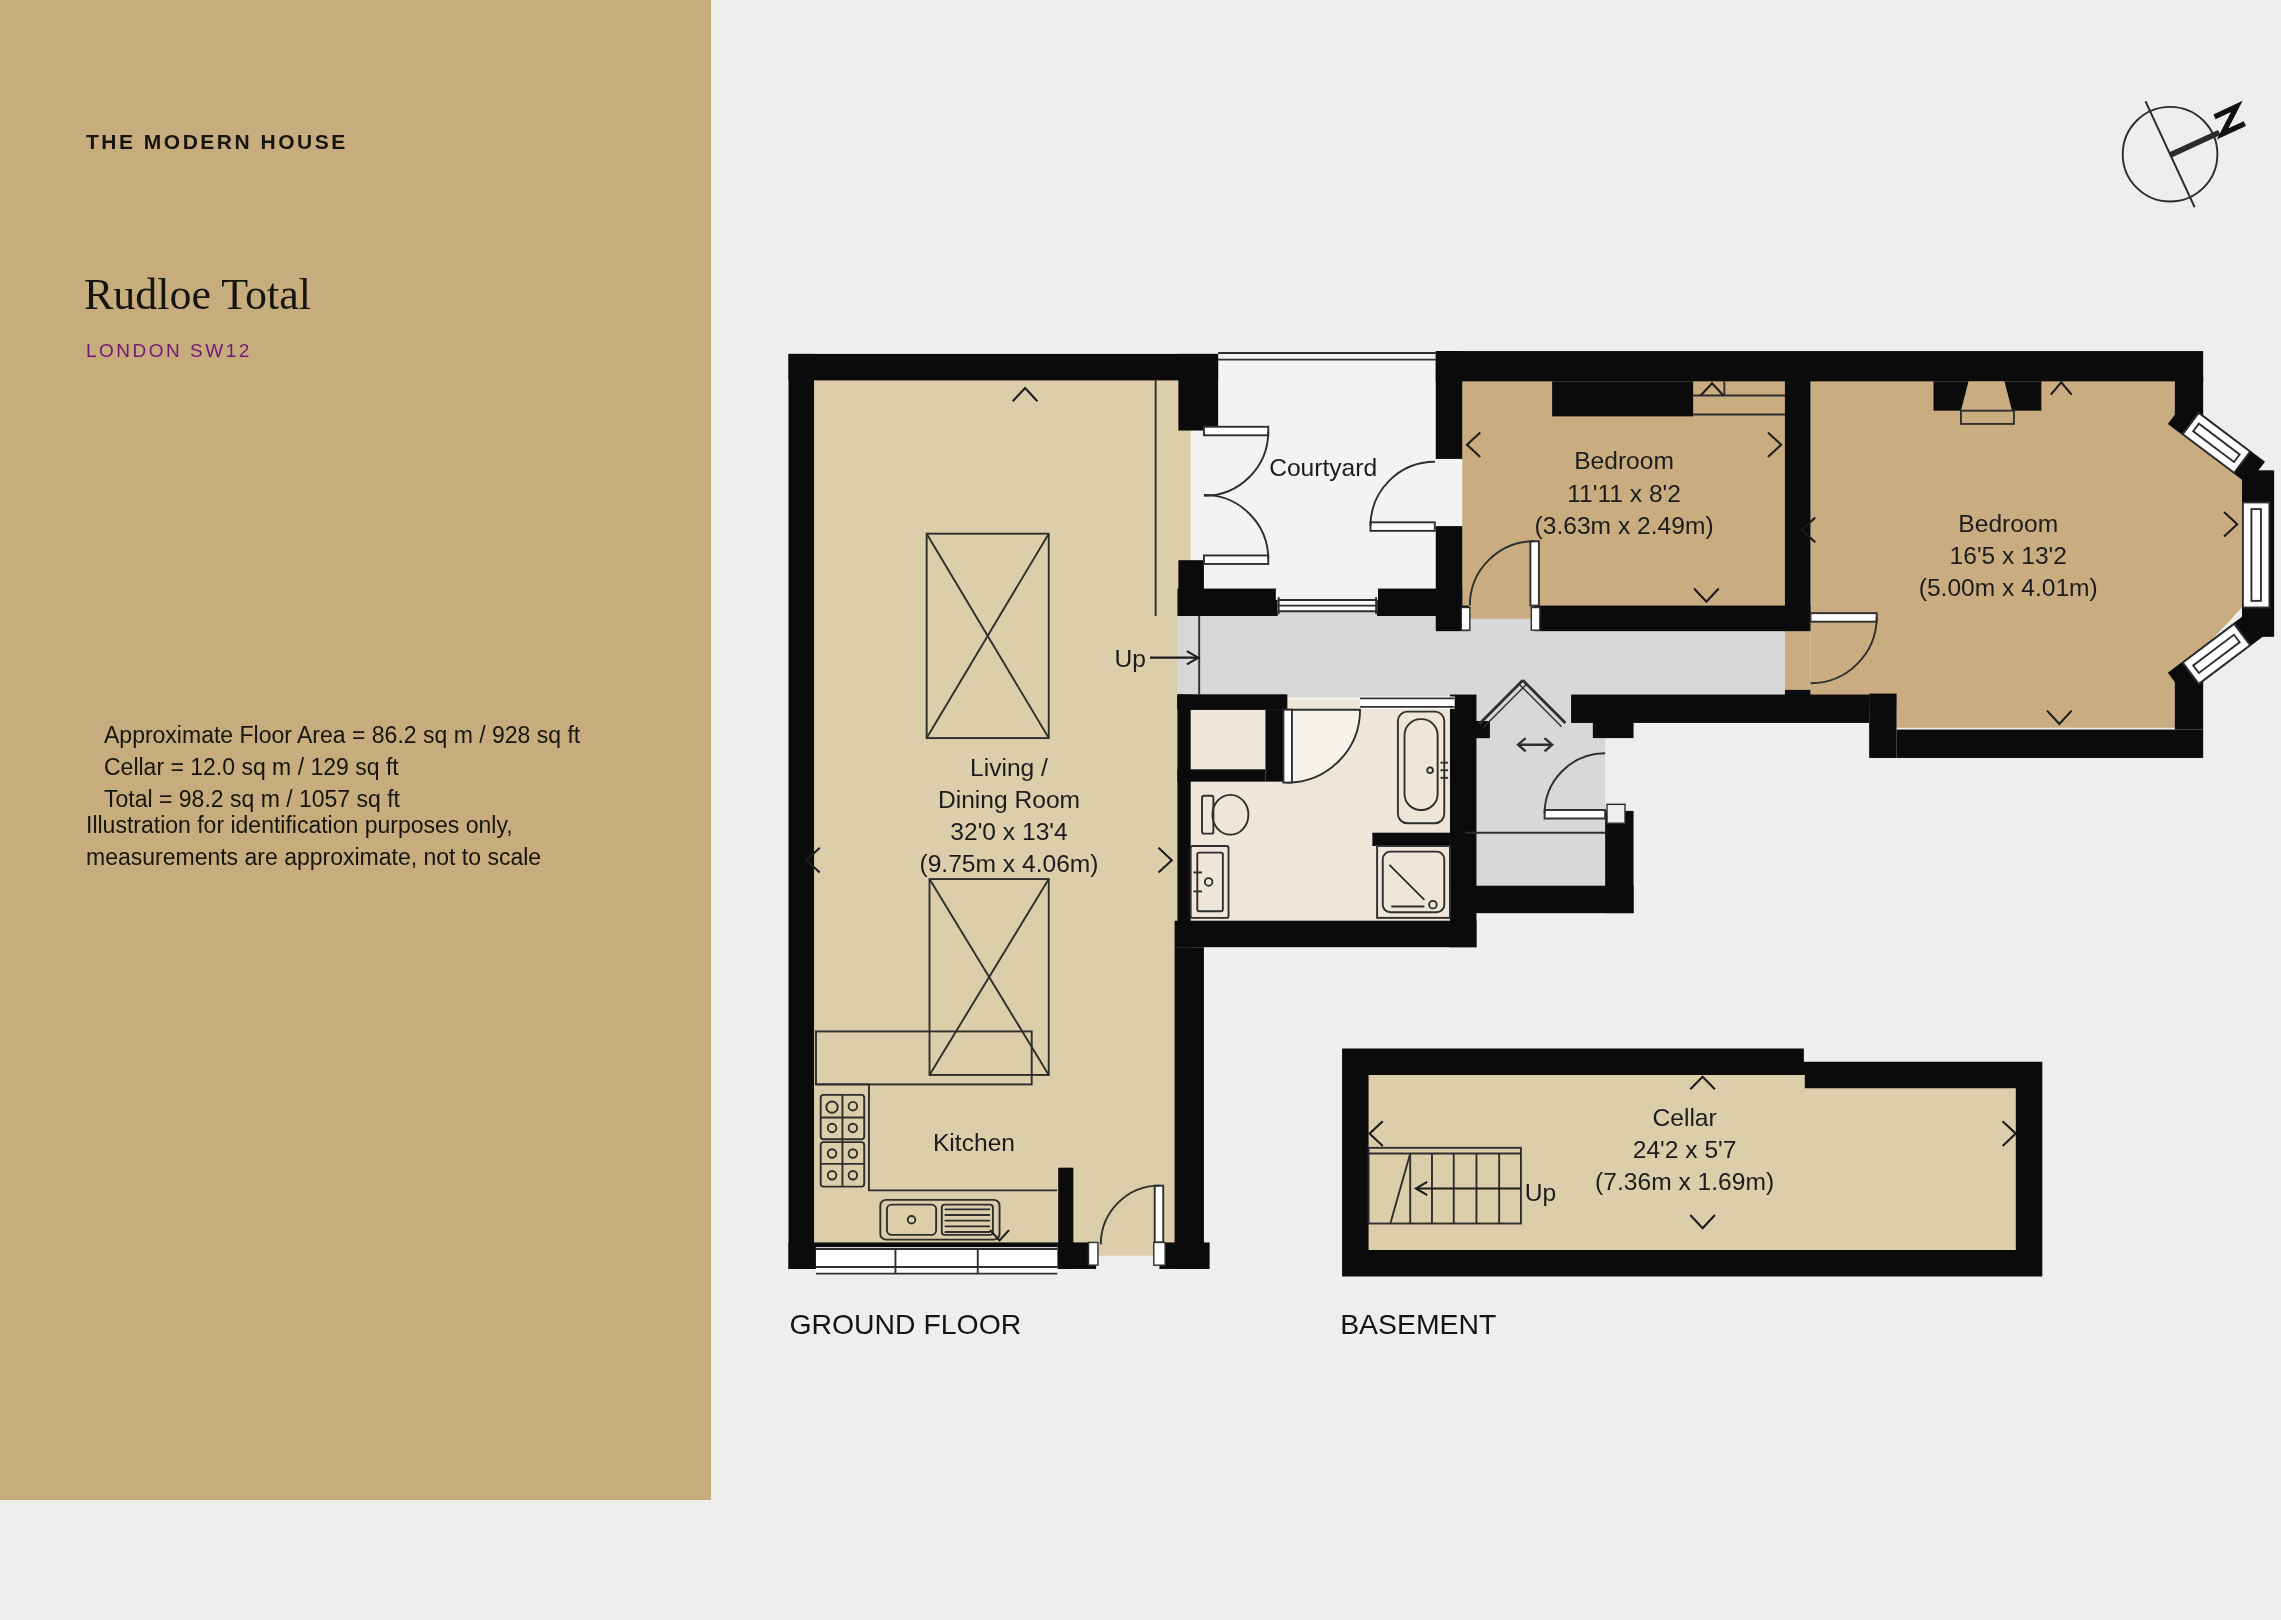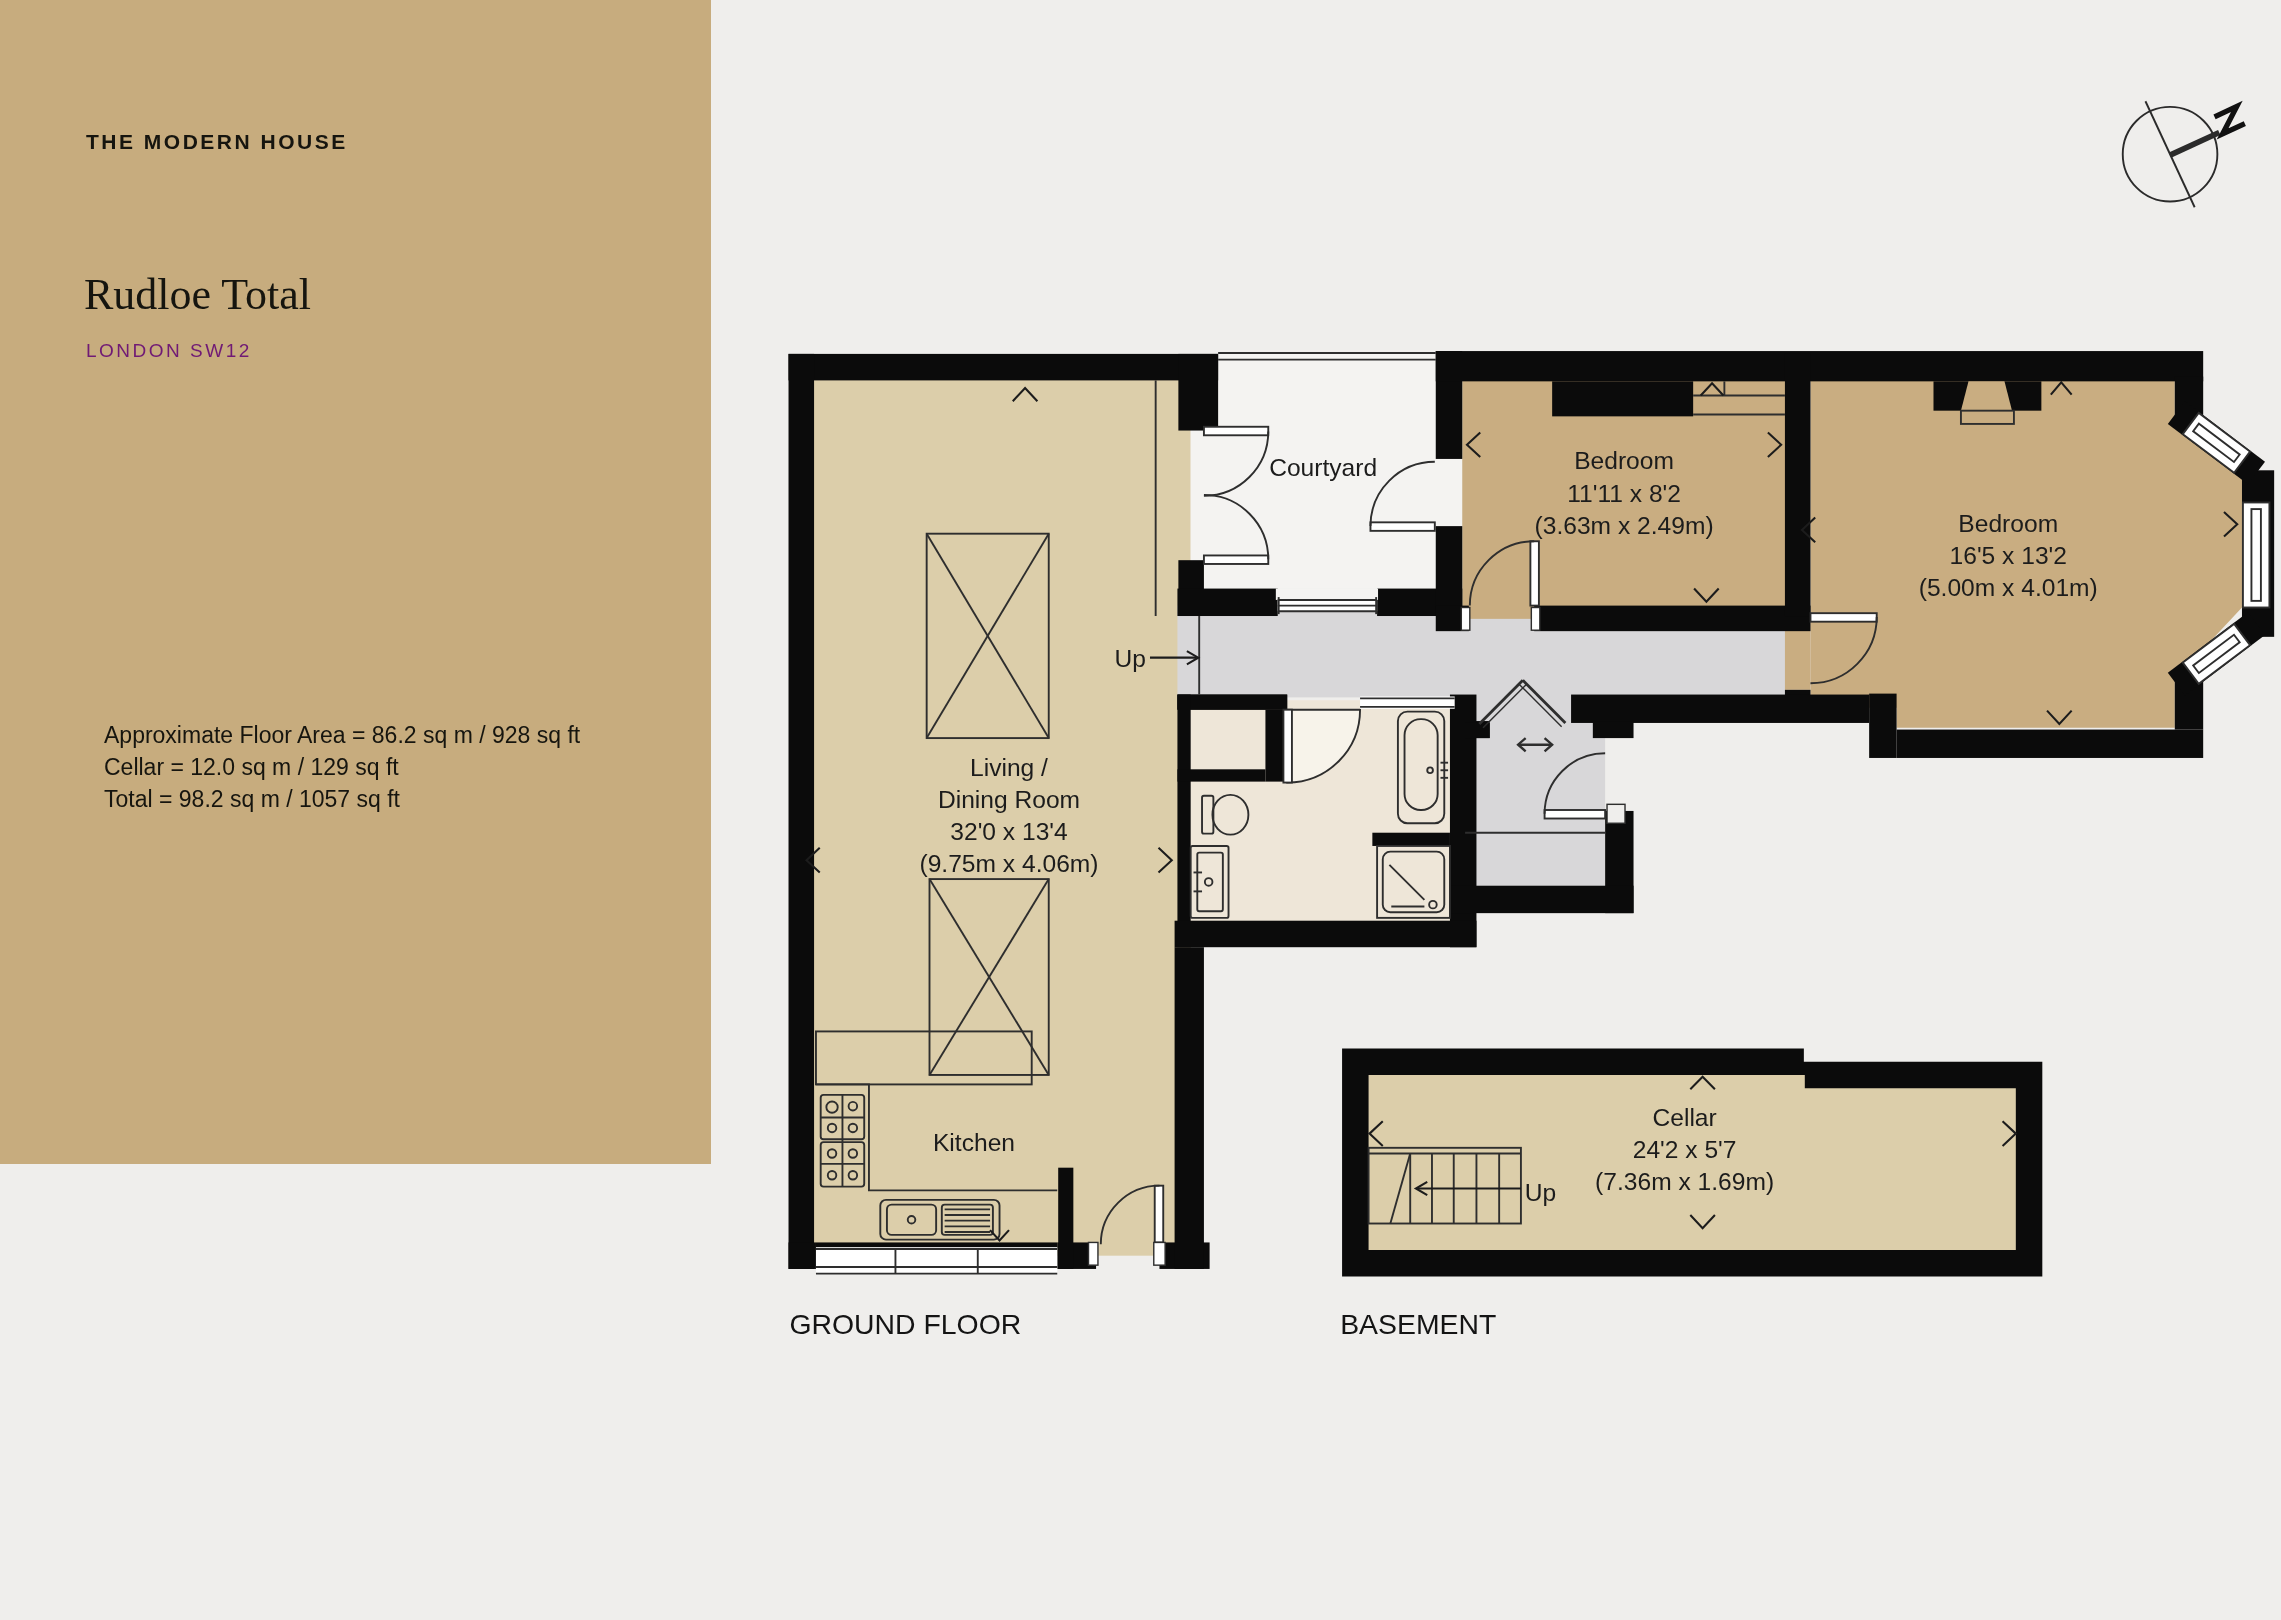--- a/index.html
+++ b/index.html
@@ -1,37 +1,38 @@
 <!DOCTYPE html>
 <html style="font-size:15px"><head>
 <meta charset="utf-8">
 <style>
   html,body{margin:0;padding:0;}
   body{width:2282px;height:1620px;background:#efeeec;font-family:"Liberation Sans",sans-serif;position:relative;overflow:hidden;}
-  #sidebar{position:absolute;left:0;top:0;width:711px;height:1164px;background:#c7ac7e;}
+  #sidebar{position:absolute;left:0;top:0;width:711px;height:1500px;background:#c7ac7e;}
   .brand{position:absolute;left:86px;top:130px;font-size:21px;font-weight:700;letter-spacing:2.5px;color:#16150f;}
   .title{position:absolute;left:84px;top:269px;font-family:"Liberation Serif",serif;font-size:44px;color:#16150f;}
   .loc{position:absolute;left:86px;top:340px;font-size:19px;letter-spacing:2.5px;color:#701a75;}
   .areas{position:absolute;left:104px;top:672px;font-size:23px;line-height:32px;color:#16150f;margin-top:47px;}
   .note{position:absolute;left:86px;top:809px;font-size:23px;line-height:32px;color:#16150f;}
   #plan{position:absolute;left:0;top:0;}
 </style>
 </head>
 <body>
 
 <div id="sidebar">
 
   <div class="brand">THE MODERN HOUSE</div>
 
   <div class="title">Rudloe Total</div>
 
   <div class="loc">LONDON SW12</div>
 
   <div class="areas">Approximate Floor Area = 86.2 sq m / 928 sq ft<br>Cellar = 12.0 sq m / 129 sq ft<br>Total = 98.2 sq m / 1057 sq ft</div>
 
+  <div class="note">Illustration for identification purposes only,<br>measurements are approximate, not to scale</div>
 </div>
 <svg id="plan" width="2282" height="1620" viewBox="0 0 2411 1712">
   <g fill="none" stroke="none">
 
   <g id="compass" stroke="#2b2b2b" stroke-width="2">
     <circle cx="2293" cy="163" r="50" fill="none"></circle>
     <line x1="2267" y1="107" x2="2319" y2="219"></line>
     <line x1="2293" y1="164" x2="2345" y2="140" stroke-width="6"></line>
     <path d="M-10,13 L-10,-13 L10,13 L10,-13" transform="translate(2356,127) rotate(65)" stroke="#111" stroke-width="5.5" fill="none"></path>
   </g>

